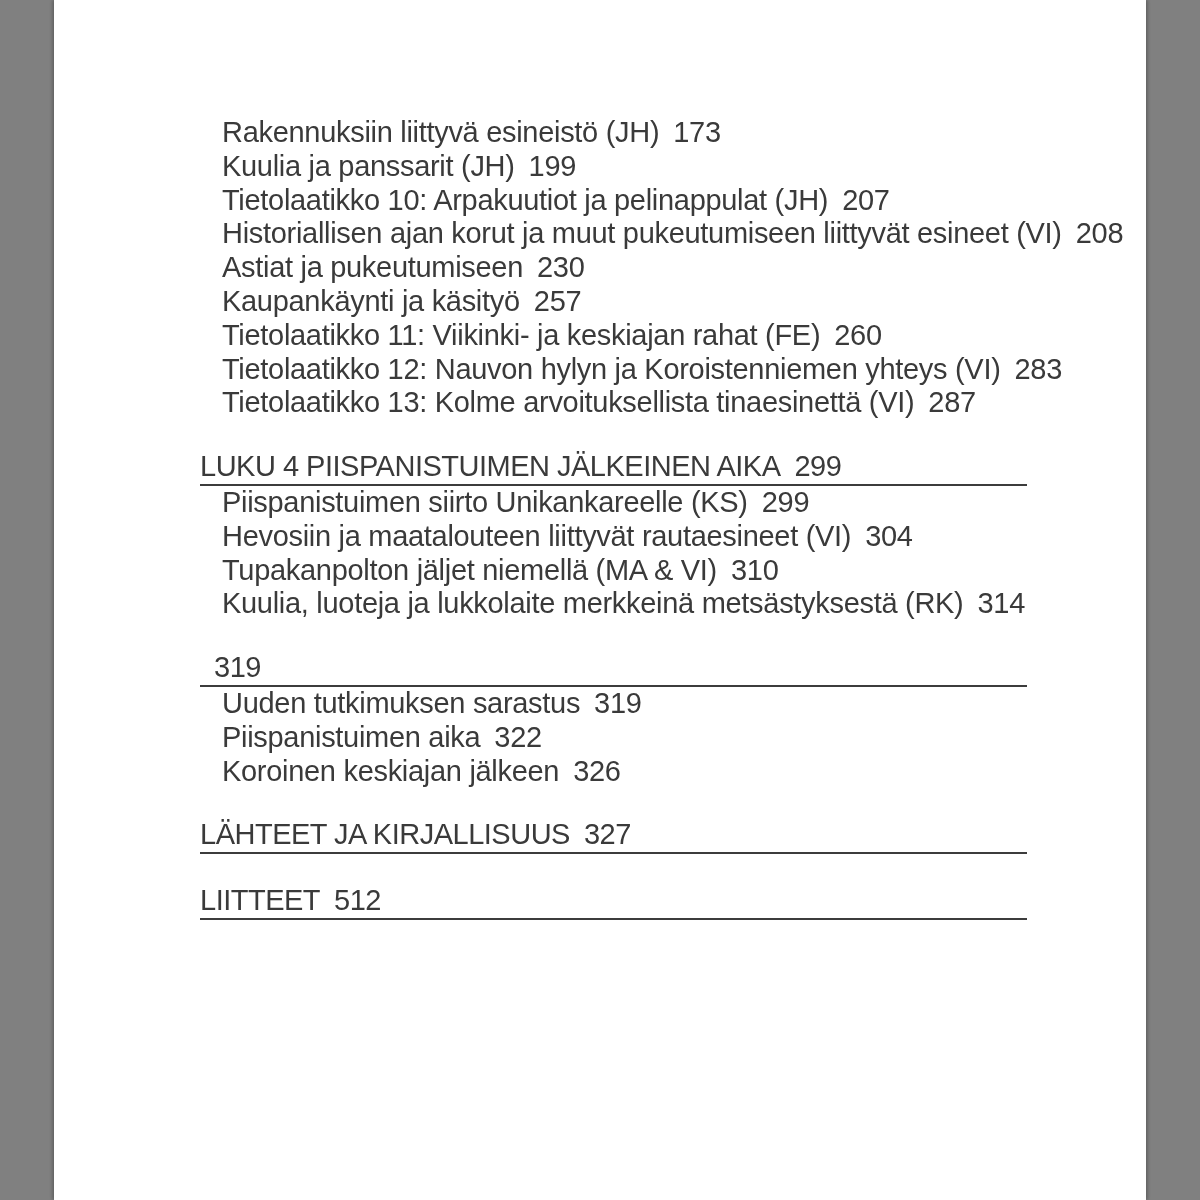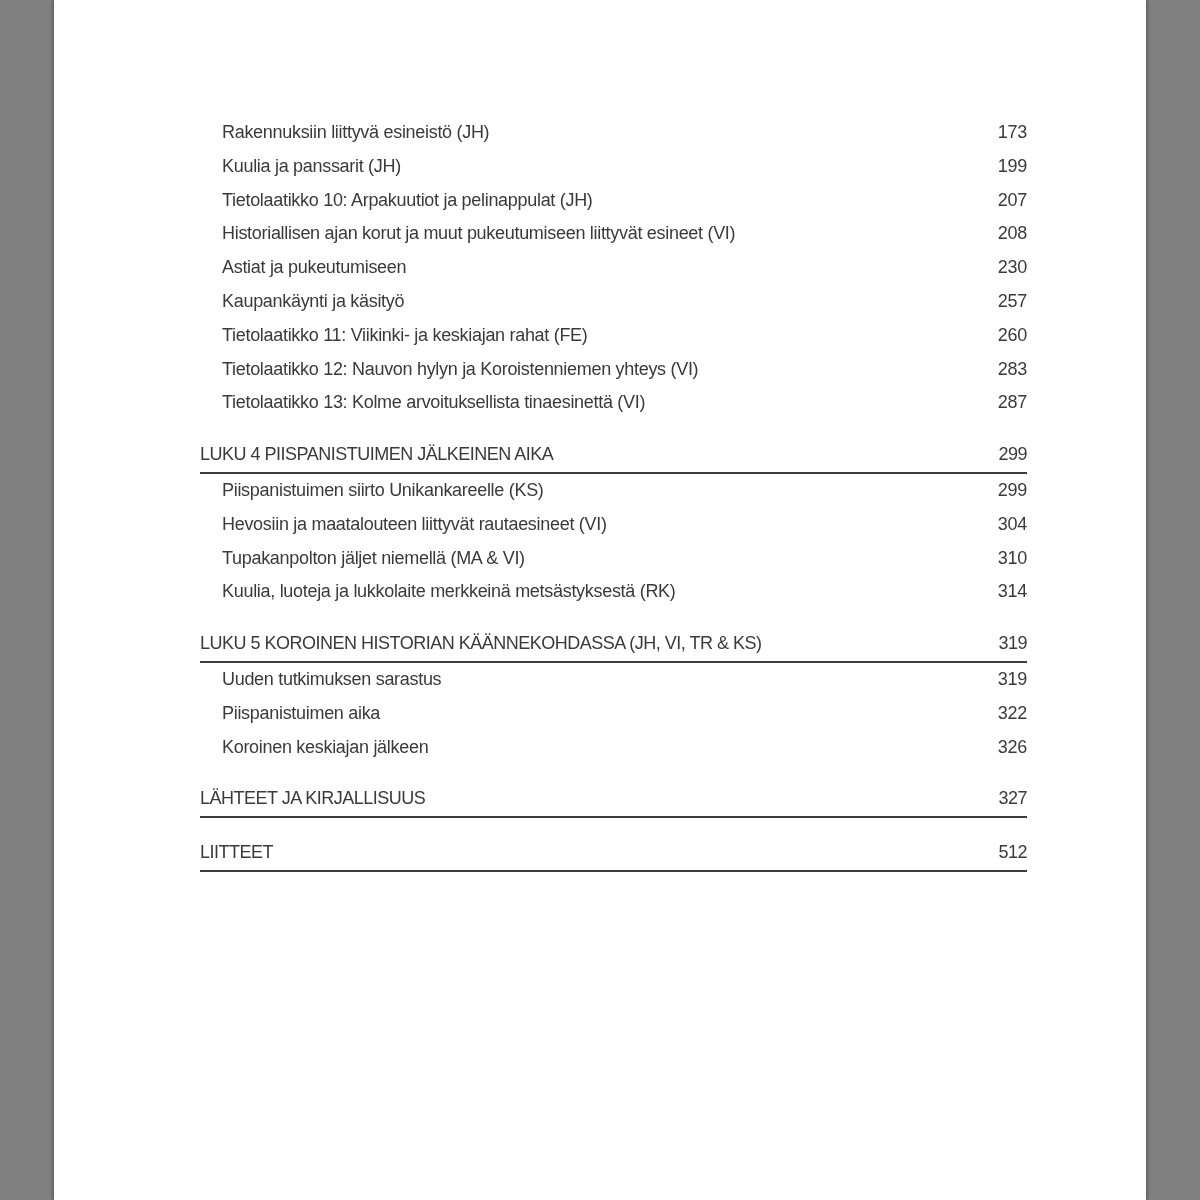--- a/index.html
+++ b/index.html
@@ -22,39 +22,39 @@
     height: 1200px;
     background: #ffffff;
     box-shadow: -2px 0 3px rgba(0,0,0,0.22), 2px 0 3px rgba(0,0,0,0.22);
   }
   .toc {
     padding: 116px 119px 0 146px;
     color: #3a3a3a;
   }
   .toc-row {
     display: flex;
-    justify-content: space-between;
+    justify-content: flex-start;
     align-items: baseline;
     line-height: 33.8px;
-    font-size: 18px;
+    font-size: 29px;
     letter-spacing: -0.3px;
     font-weight: 300;
   }
   .toc-row .title {
     white-space: nowrap;
   }
   .toc-row .pagenum {
     margin-left: 14px;
     white-space: nowrap;
   }
   .toc-row.entry {
     padding-left: 22px;
   }
   .toc-row.heading {
-    margin-top: 18px;
+    margin-top: 30px;
     border-bottom: 2px solid #3c3c3c;
     letter-spacing: -0.5px;
   }
 </style>
 </head>
 <body>
 
 <div class="paper">
   <div class="toc" id="toc">
       <div class="toc-section">
@@ -112,21 +112,20 @@
           <span class="title">Tupakanpolton jäljet niemellä (MA &amp; VI)</span>
           <span class="pagenum">310</span>
         </div>
         <div class="toc-row entry">
           <span class="title">Kuulia, luoteja ja lukkolaite merkkeinä metsästyksestä (RK)</span>
           <span class="pagenum">314</span>
         </div>
       </div>
       <div class="toc-section">
         <div class="toc-row heading">
-          <span class="title">LUKU 5 KOROINEN HISTORIAN KÄÄNNEKOHDASSA (JH, VI, TR &amp; KS)</span>
           <span class="pagenum">319</span>
         </div>
         <div class="toc-row entry">
           <span class="title">Uuden tutkimuksen sarastus</span>
           <span class="pagenum">319</span>
         </div>
         <div class="toc-row entry">
           <span class="title">Piispanistuimen aika</span>
           <span class="pagenum">322</span>
         </div>

